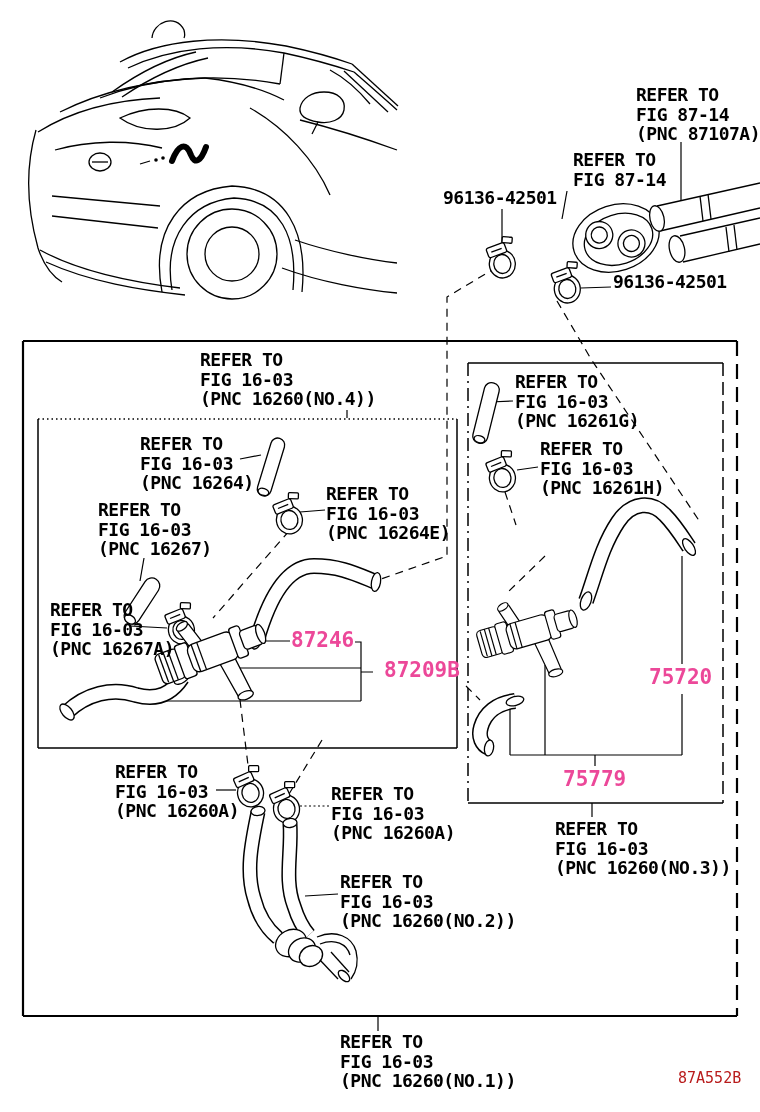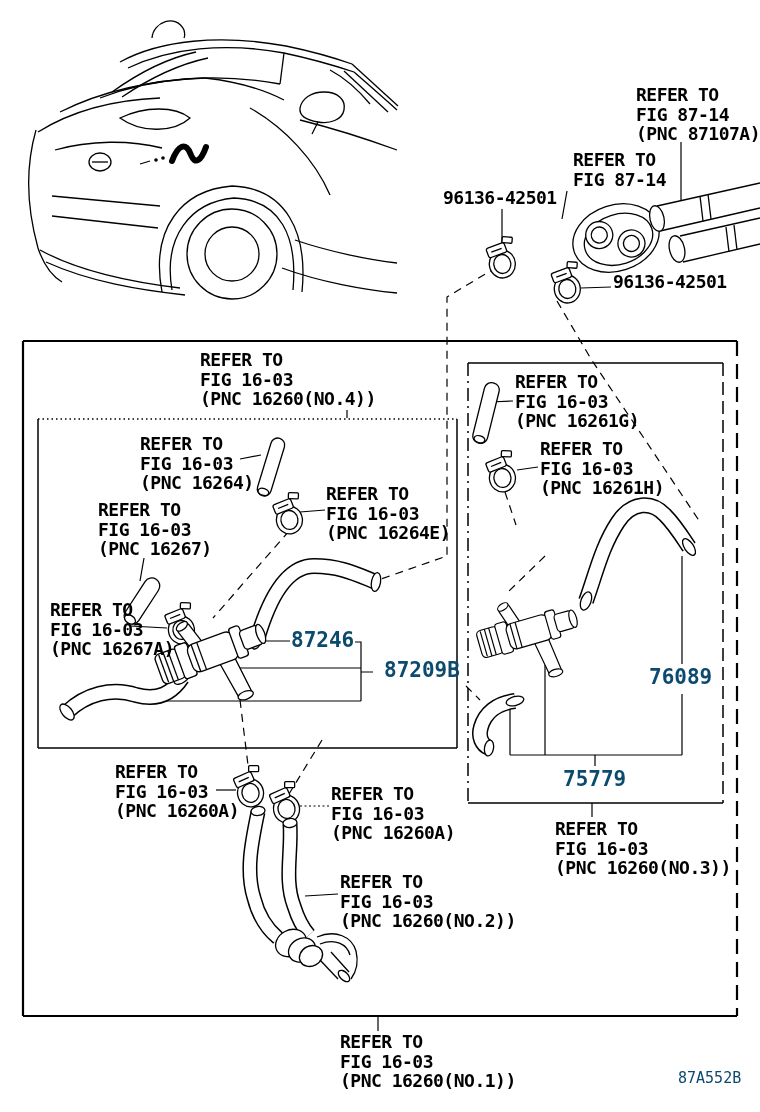--- a/index.html
+++ b/index.html
@@ -1,21 +1,21 @@
 <!DOCTYPE html>
 <html><head>
 <meta charset="utf-8">
 <style>
   html,body{margin:0;padding:0;background:#fff}
   #stage{position:relative;width:760px;height:1112px;overflow:hidden;background:#fff;
          font-family:"DejaVu Sans Mono",monospace}
   .lbl{position:absolute;font:bold 18px/19.5px "DejaVu Sans Mono",monospace;color:#000;
        white-space:pre;letter-spacing:-0.5px}
-  .pn{position:absolute;font:bold 21px/22px "DejaVu Sans Mono",monospace;color:#0c4a6e;white-space:pre}
-  .code{position:absolute;font:15px/16px "DejaVu Sans Mono",monospace;color:#0c4a6e}
+  .pn{position:absolute;font:bold 21px/22px "DejaVu Sans Mono",monospace;color:#ec4899;white-space:pre}
+  .code{position:absolute;font:15px/16px "DejaVu Sans Mono",monospace;color:#b91c1c}
   svg{position:absolute;left:0;top:0}
   .ln{stroke:#000;stroke-width:1.3;fill:none}
   .thick{stroke-width:2.2}
   .box{stroke:#000;stroke-width:1.5;fill:none}
   .part{stroke:#000;stroke-width:1.3;fill:#fff}
   .dash{stroke:#000;stroke-width:1.2;fill:none;stroke-dasharray:8 6}
   .lead{stroke:#000;stroke-width:1.2;fill:none}
   .hoseO{stroke:#000;stroke-width:16;fill:none}
   .hoseI{stroke:#fff;stroke-width:13;fill:none}
   .twinO{stroke:#000;stroke-width:15;fill:none}
@@ -277,21 +277,21 @@
 FIG 16-03
 (PNC 16267A)</div>
 <div class="pn" style="left:291px;top:629px">87246</div>
 <div class="pn" style="left:384px;top:659px">87209B</div>
 <div class="lbl" style="left:515px;top:372px">REFER TO
 FIG 16-03
 (PNC 16261G)</div>
 <div class="lbl" style="left:540px;top:439px">REFER TO
 FIG 16-03
 (PNC 16261H)</div>
-<div class="pn" style="left:649px;top:666px">76089</div>
+<div class="pn" style="left:649px;top:666px">75720</div>
 <div class="pn" style="left:563px;top:768px">75779</div>
 <div class="lbl" style="left:555px;top:819px">REFER TO
 FIG 16-03
 (PNC 16260(NO.3))</div>
 <div class="lbl" style="left:115px;top:762px">REFER TO
 FIG 16-03
 (PNC 16260A)</div>
 <div class="lbl" style="left:331px;top:784px">REFER TO
 FIG 16-03
 (PNC 16260A)</div>

